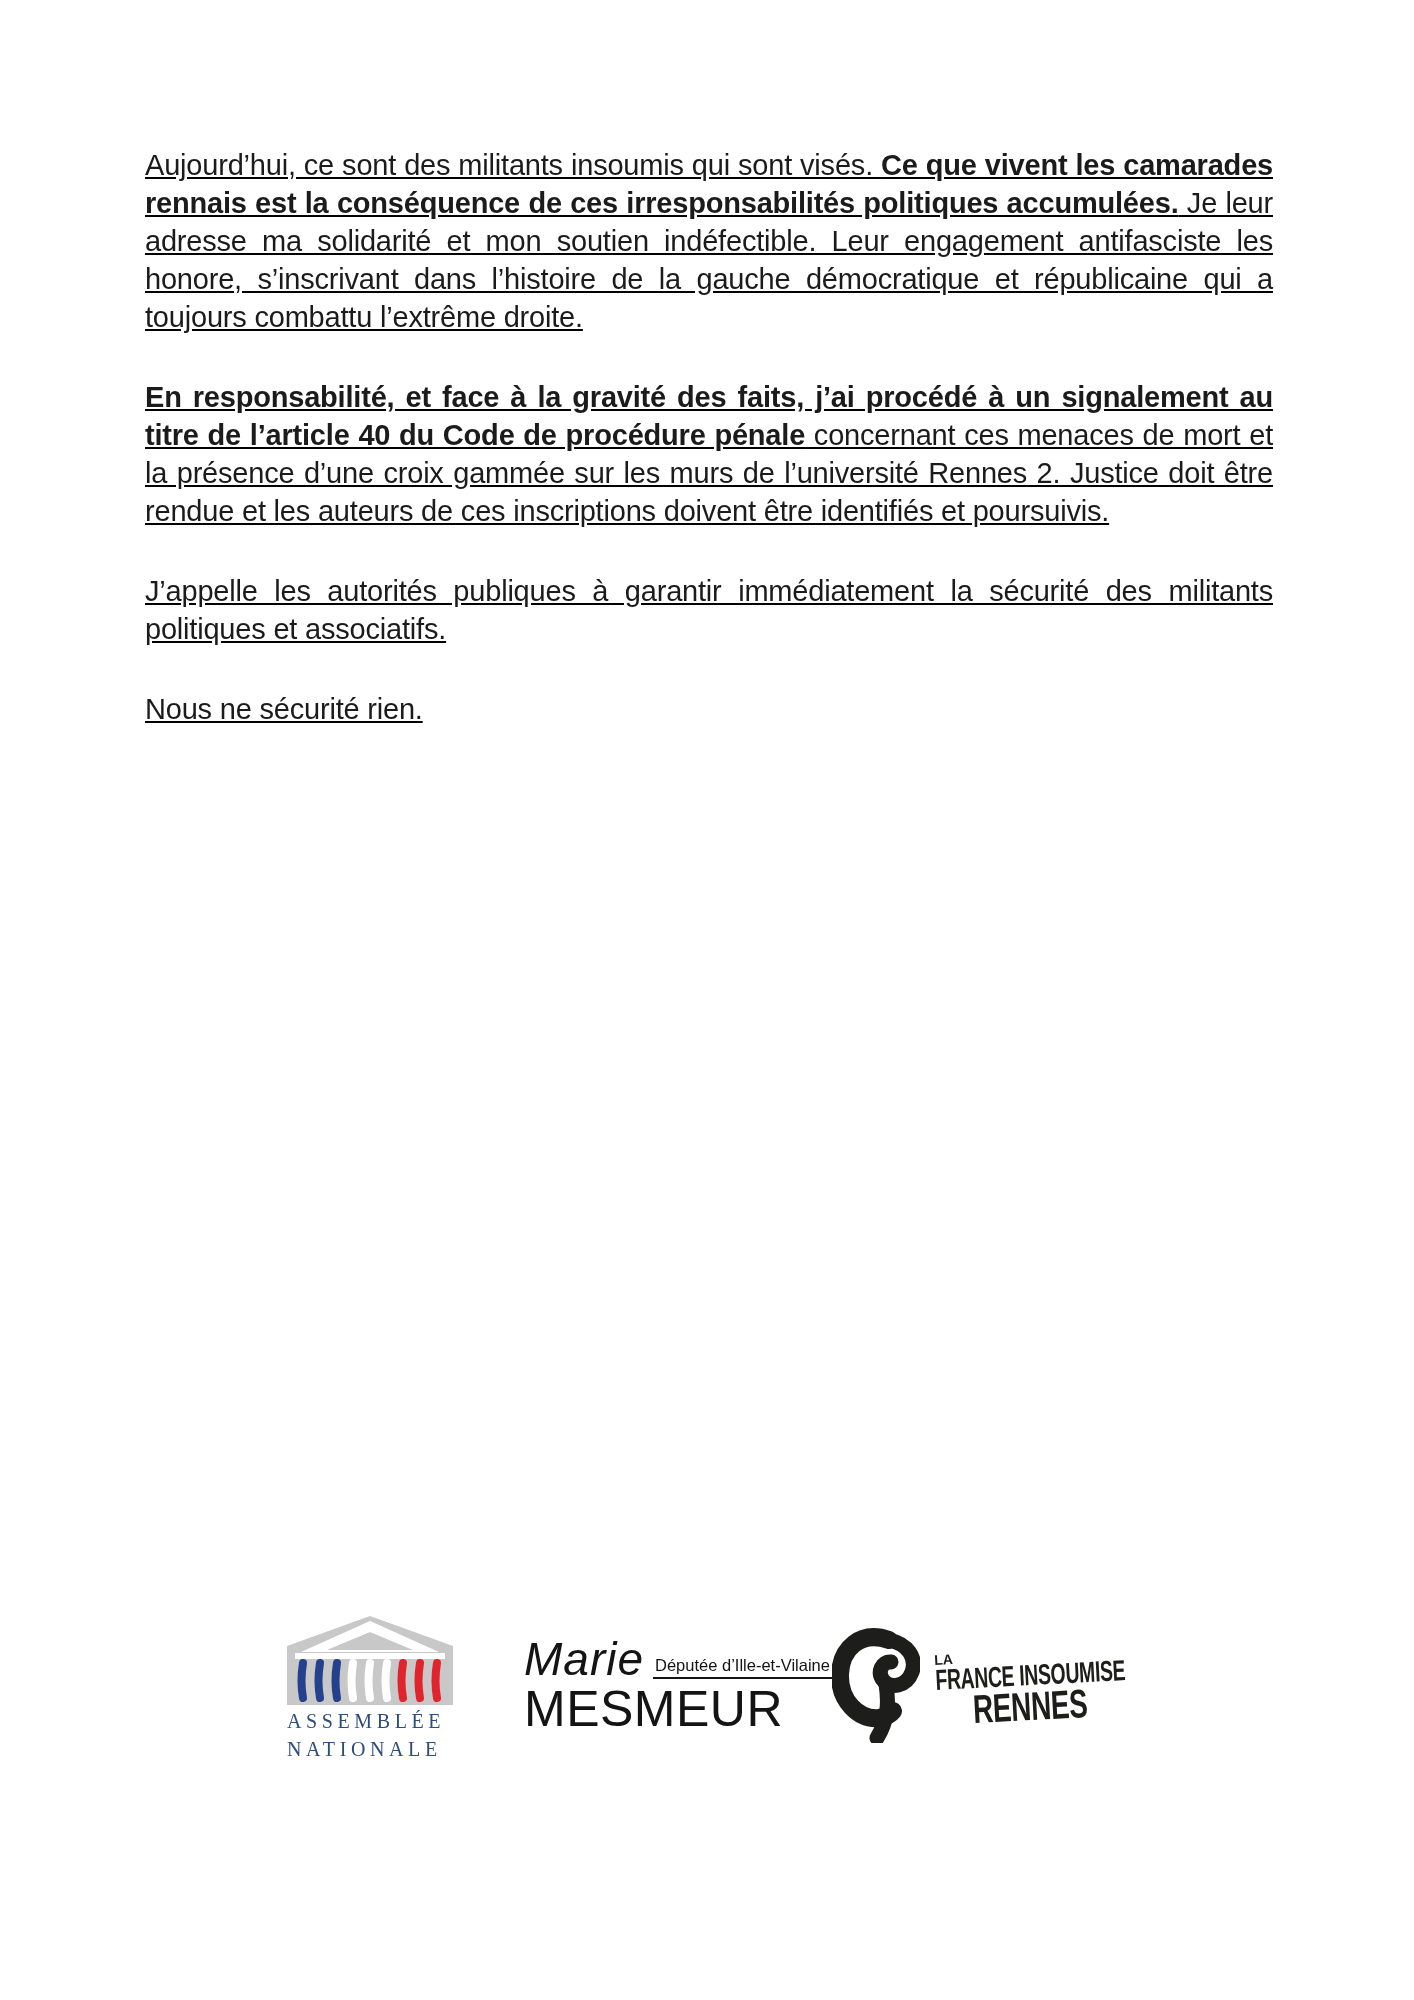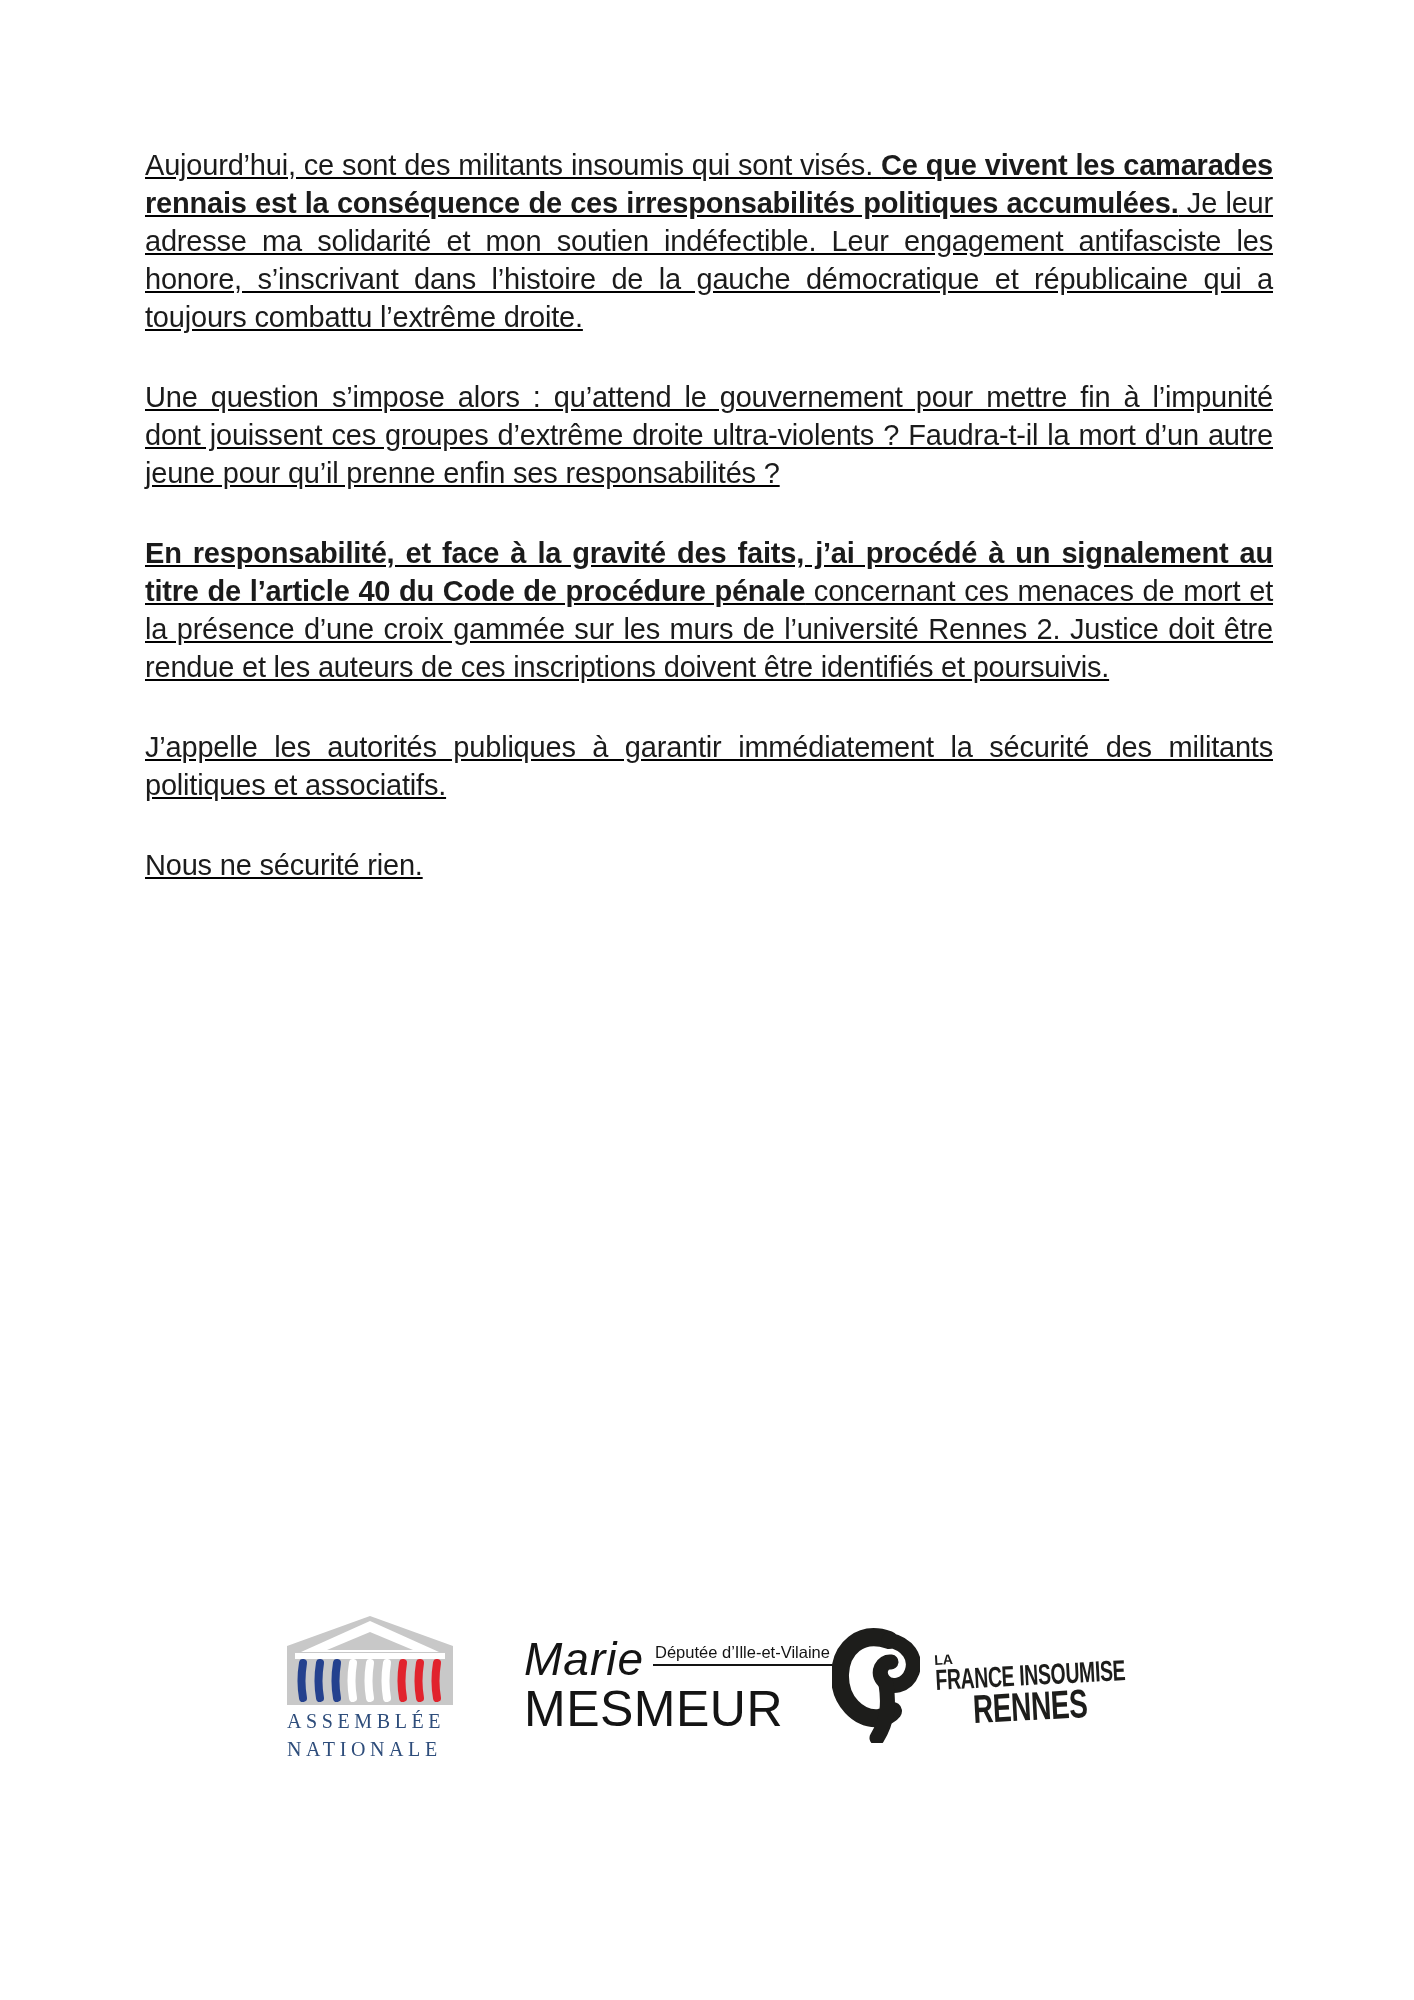--- a/index.html
+++ b/index.html
@@ -59,21 +59,21 @@
     font-size:46px;
     font-style:italic;
     line-height:1;
     letter-spacing:1px;
   }
   .mm-sub {
     font-size:16.5px;
     border-bottom:2px solid #141414;
     padding:0 2px 2px 2px;
     margin-left:9px;
-    margin-bottom:16px;
+    margin-bottom:3px;
     white-space:nowrap;
   }
   .mm-last {
     font-size:50px;
     font-weight:normal;
     line-height:1;
     letter-spacing:0.5px;
     margin-top:2px;
     white-space:nowrap;
   }
@@ -112,21 +112,20 @@
     letter-spacing:-0.5px;
   }
 </style>
 </head>
 <body>
 
 <div class="page">
 
   <div class="textblock">
       <p><span>Aujourd’hui, ce sont des militants insoumis qui sont visés. </span><b>Ce que vivent les camarades rennais est la conséquence de ces irresponsabilités politiques accumulées.</b><span> Je leur adresse ma solidarité et mon soutien indéfectible. Leur engagement antifasciste les honore, s’inscrivant dans l’histoire de la gauche démocratique et républicaine qui a toujours combattu l’extrême droite.</span></p>
-      <p><span>Une question s’impose alors : qu’attend le gouvernement pour mettre fin à l’impunité dont jouissent ces groupes d’extrême droite ultra-violents ? Faudra-t-il la mort d’un autre jeune pour qu’il prenne enfin ses responsabilités ?</span></p>
       <p><b>En responsabilité, et face à la gravité des faits, j’ai procédé à un signalement au titre de l’article 40 du Code de procédure pénale</b><span> concernant ces menaces de mort et la présence d’une croix gammée sur les murs de l’université Rennes 2. Justice doit être rendue et les auteurs de ces inscriptions doivent être identifiés et poursuivis.</span></p>
       <p><span>J’appelle les autorités publiques à garantir immédiatement la sécurité des militants politiques et associatifs.</span></p>
       <p><span>Nous ne sécurité rien.</span></p>
     </div>
 
   <div class="an-logo">
     <span>
       <svg width="166" height="89" viewBox="0 0 166 89" xmlns="http://www.w3.org/2000/svg">
         <polygon points="0,89 0,30 83,0 166,30 166,89" fill="#c8c8c8"></polygon>
         <polygon points="83,5 14,36 152,36" fill="#ffffff"></polygon>

